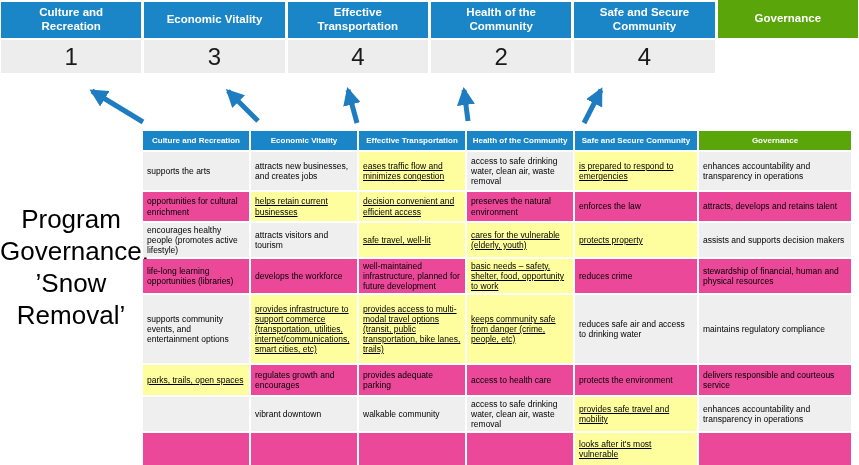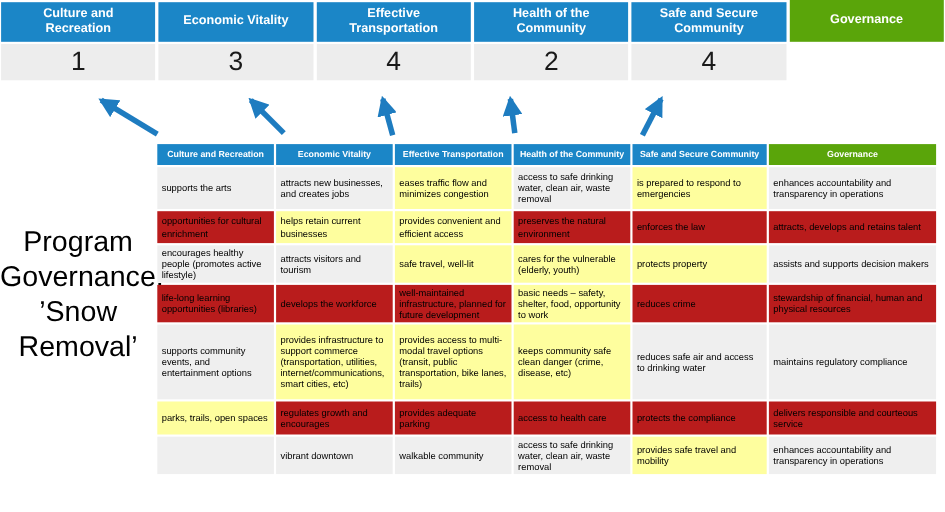--- a/index.html
+++ b/index.html
@@ -61,25 +61,25 @@
     table-layout:fixed;
   }
   #matrix th{
     background:var(--priority-blue);color:#fff;
     font-size:8px;font-weight:bold;text-align:center;
     line-height:1.15;padding:1px 2px;height:17px;vertical-align:middle;
   }
   #matrix th.gov{background:var(--governance-green);}
   #matrix td{
     font-size:8.5px;line-height:1.18;padding:2px 4px;
-    vertical-align:middle;color:#000;background:#b91c1c;
+    vertical-align:middle;color:#000;background:#ec4899;
     overflow:hidden;
   }
   #matrix tr:nth-child(even) td{background:var(--stripe-gray);}
-  #matrix td.hl{background:var(--highlight-yellow) !important;}
+  #matrix td.hl{background:var(--highlight-yellow) !important;text-decoration:underline;}
   #matrix tr:nth-child(2){height:38px;}
   #matrix tr:nth-child(3){height:29px;}
   #matrix tr:nth-child(4){height:32px;}
   #matrix tr:nth-child(5){height:26px;}
   #matrix tr:nth-child(6){height:68px;}
   #matrix tr:nth-child(7){height:30px;}
   #matrix tr:nth-child(8){height:31px;}
   #matrix tr:nth-child(9){height:32px;}
 </style>
 </head>
@@ -144,21 +144,21 @@
           <td>supports the arts</td>
           <td>attracts new businesses, and creates jobs</td>
           <td class="hl">eases traffic flow and minimizes congestion</td>
           <td>access to safe drinking water, clean air, waste removal</td>
           <td class="hl">is prepared to respond to emergencies</td>
           <td>enhances accountability and transparency in operations</td>
         </tr>
         <tr>
           <td>opportunities for cultural enrichment</td>
           <td class="hl">helps retain current businesses</td>
-          <td class="hl">provides convenient and efficient access</td>
+          <td class="hl">decision convenient and efficient access</td>
           <td>preserves the natural environment</td>
           <td>enforces the law</td>
           <td>attracts, develops and retains talent</td>
         </tr>
         <tr>
           <td>encourages healthy people (promotes active lifestyle)</td>
           <td>attracts visitors and tourism</td>
           <td class="hl">safe travel, well-lit</td>
           <td class="hl">cares for the vulnerable (elderly, youth)</td>
           <td class="hl">protects property</td>
@@ -169,36 +169,44 @@
           <td>develops the workforce</td>
           <td>well-maintained infrastructure, planned for future development</td>
           <td class="hl">basic needs – safety, shelter, food, opportunity to work</td>
           <td>reduces crime</td>
           <td>stewardship of financial, human and physical resources</td>
         </tr>
         <tr>
           <td>supports community events, and entertainment options</td>
           <td class="hl">provides infrastructure to support commerce (transportation, utilities, internet/communications, smart cities, etc)</td>
           <td class="hl">provides access to multi-modal travel options (transit, public transportation, bike lanes, trails)</td>
-          <td class="hl">keeps community safe clean danger (crime, disease, etc)</td>
+          <td class="hl">keeps community safe from danger (crime, people, etc)</td>
           <td>reduces safe air and access to drinking water</td>
           <td>maintains regulatory compliance</td>
         </tr>
         <tr>
           <td class="hl">parks, trails, open spaces</td>
           <td>regulates growth and encourages</td>
           <td>provides adequate parking</td>
           <td>access to health care</td>
-          <td>protects the compliance</td>
+          <td>protects the environment</td>
           <td>delivers responsible and courteous service</td>
         </tr>
         <tr>
           <td></td>
           <td>vibrant downtown</td>
           <td>walkable community</td>
           <td>access to safe drinking water, clean air, waste removal</td>
           <td class="hl">provides safe travel and mobility</td>
           <td>enhances accountability and transparency in operations</td>
         </tr>
+        <tr>
+          <td></td>
+          <td></td>
+          <td></td>
+          <td></td>
+          <td class="hl">looks after it's most vulnerable</td>
+          <td></td>
+        </tr>
       </tbody>
   </table>
 
 </div>
 
 </body></html>

